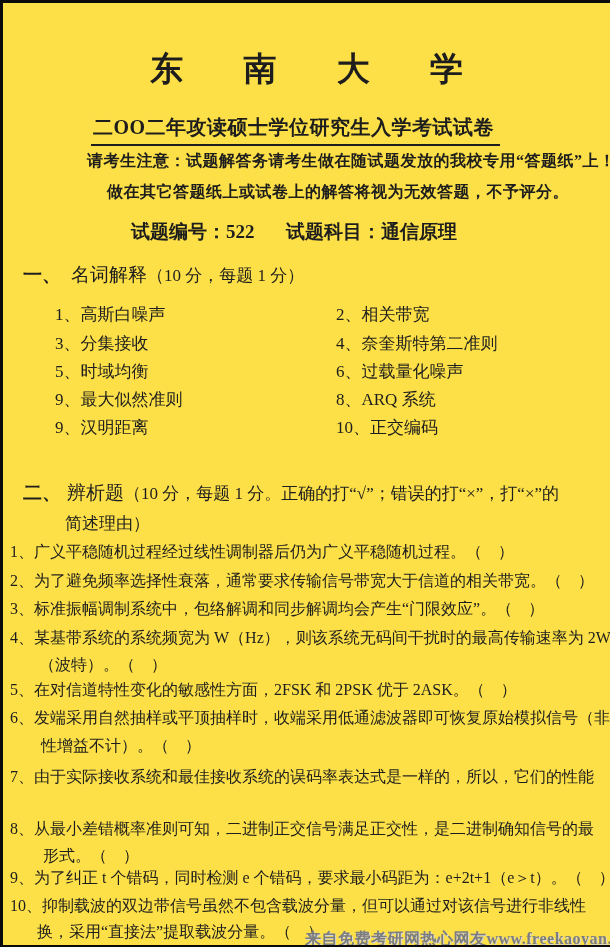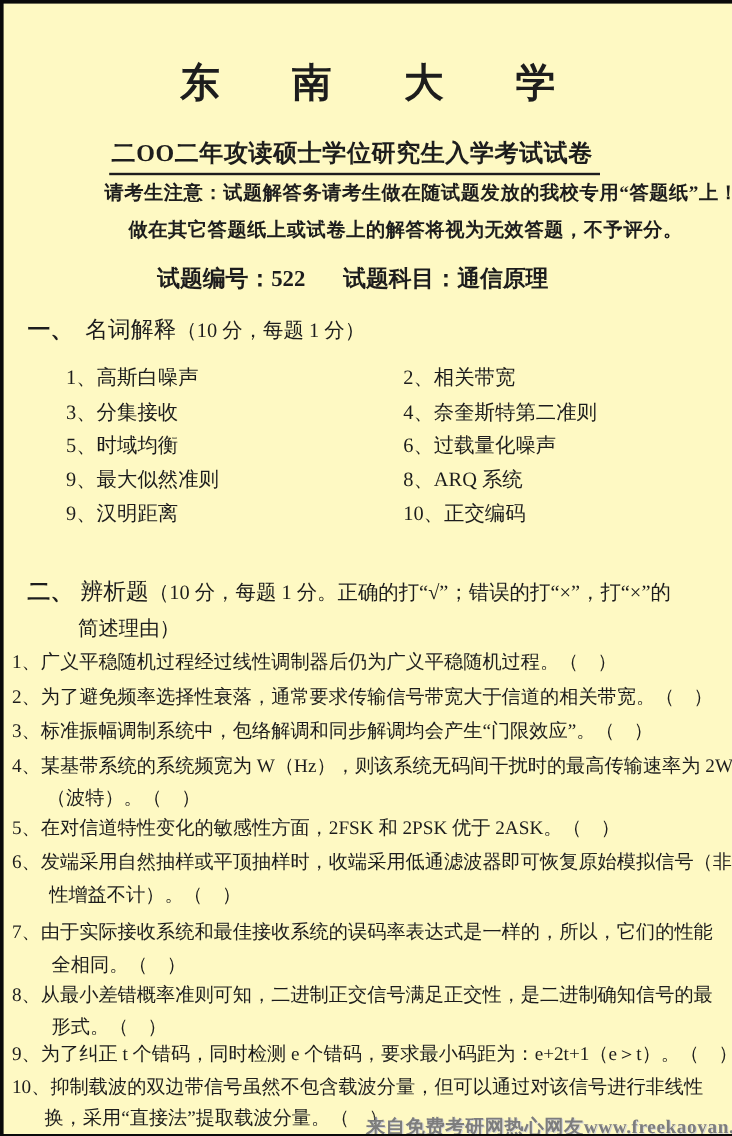--- a/index.html
+++ b/index.html
@@ -1,19 +1,19 @@
 <!DOCTYPE html>
 <html><head>
 <meta charset="utf-8">
 <style>
   html,body { margin:0; padding:0; background:#ffffff; }
   .page {
     position:relative;
     width:610px; height:947px;
-    background:#fef9c3;
+    background:#fde047;
     overflow:hidden;
     box-sizing:border-box;
     border-left:3px solid #0a0a0a;
     border-top:3px solid #0a0a0a;
     border-bottom:2px solid #0a0a0a;
     font-family:"Liberation Serif","DejaVu Serif",serif;
     color:#1d1d1d;
   }
   .abs { position:absolute; white-space:nowrap; }
   .university {
@@ -79,21 +79,20 @@
 
   <div class="abs stmt" style="left:7px;  top:539px;">1、广义平稳随机过程经过线性调制器后仍为广义平稳随机过程。（　）</div>
   <div class="abs stmt" style="left:7px;  top:568px;">2、为了避免频率选择性衰落，通常要求传输信号带宽大于信道的相关带宽。（　）</div>
   <div class="abs stmt" style="left:7px;  top:596px;">3、标准振幅调制系统中，包络解调和同步解调均会产生“门限效应”。（　）</div>
   <div class="abs stmt" style="left:7px;  top:625px;">4、某基带系统的系统频宽为 W（Hz），则该系统无码间干扰时的最高传输速率为 2W</div>
   <div class="abs stmt" style="left:36px; top:652px;">（波特）。（　）</div>
   <div class="abs stmt" style="left:7px;  top:677px;">5、在对信道特性变化的敏感性方面，2FSK 和 2PSK 优于 2ASK。（　）</div>
   <div class="abs stmt" style="left:7px;  top:705px;">6、发端采用自然抽样或平顶抽样时，收端采用低通滤波器即可恢复原始模拟信号（非线</div>
   <div class="abs stmt" style="left:38px; top:733px;">性增益不计）。（　）</div>
   <div class="abs stmt" style="left:7px;  top:764px;">7、由于实际接收系统和最佳接收系统的误码率表达式是一样的，所以，它们的性能</div>
-  <div class="abs stmt" style="left:40px; top:791px;">全相同。（　）</div>
   <div class="abs stmt" style="left:7px;  top:816px;">8、从最小差错概率准则可知，二进制正交信号满足正交性，是二进制确知信号的最</div>
   <div class="abs stmt" style="left:40px; top:843px;">形式。（　）</div>
   <div class="abs stmt" style="left:7px;  top:865px;">9、为了纠正 t 个错码，同时检测 e 个错码，要求最小码距为：e+2t+1（e＞t）。（　）</div>
   <div class="abs stmt" style="left:7px;  top:893px;">10、抑制载波的双边带信号虽然不包含载波分量，但可以通过对该信号进行非线性</div>
   <div class="abs stmt" style="left:34px; top:919px;">换，采用“直接法”提取载波分量。（　）</div>
 
   <div class="abs watermark">来自免费考研网热心网友www.freekaoyan.com</div>
 
 </div>
 

